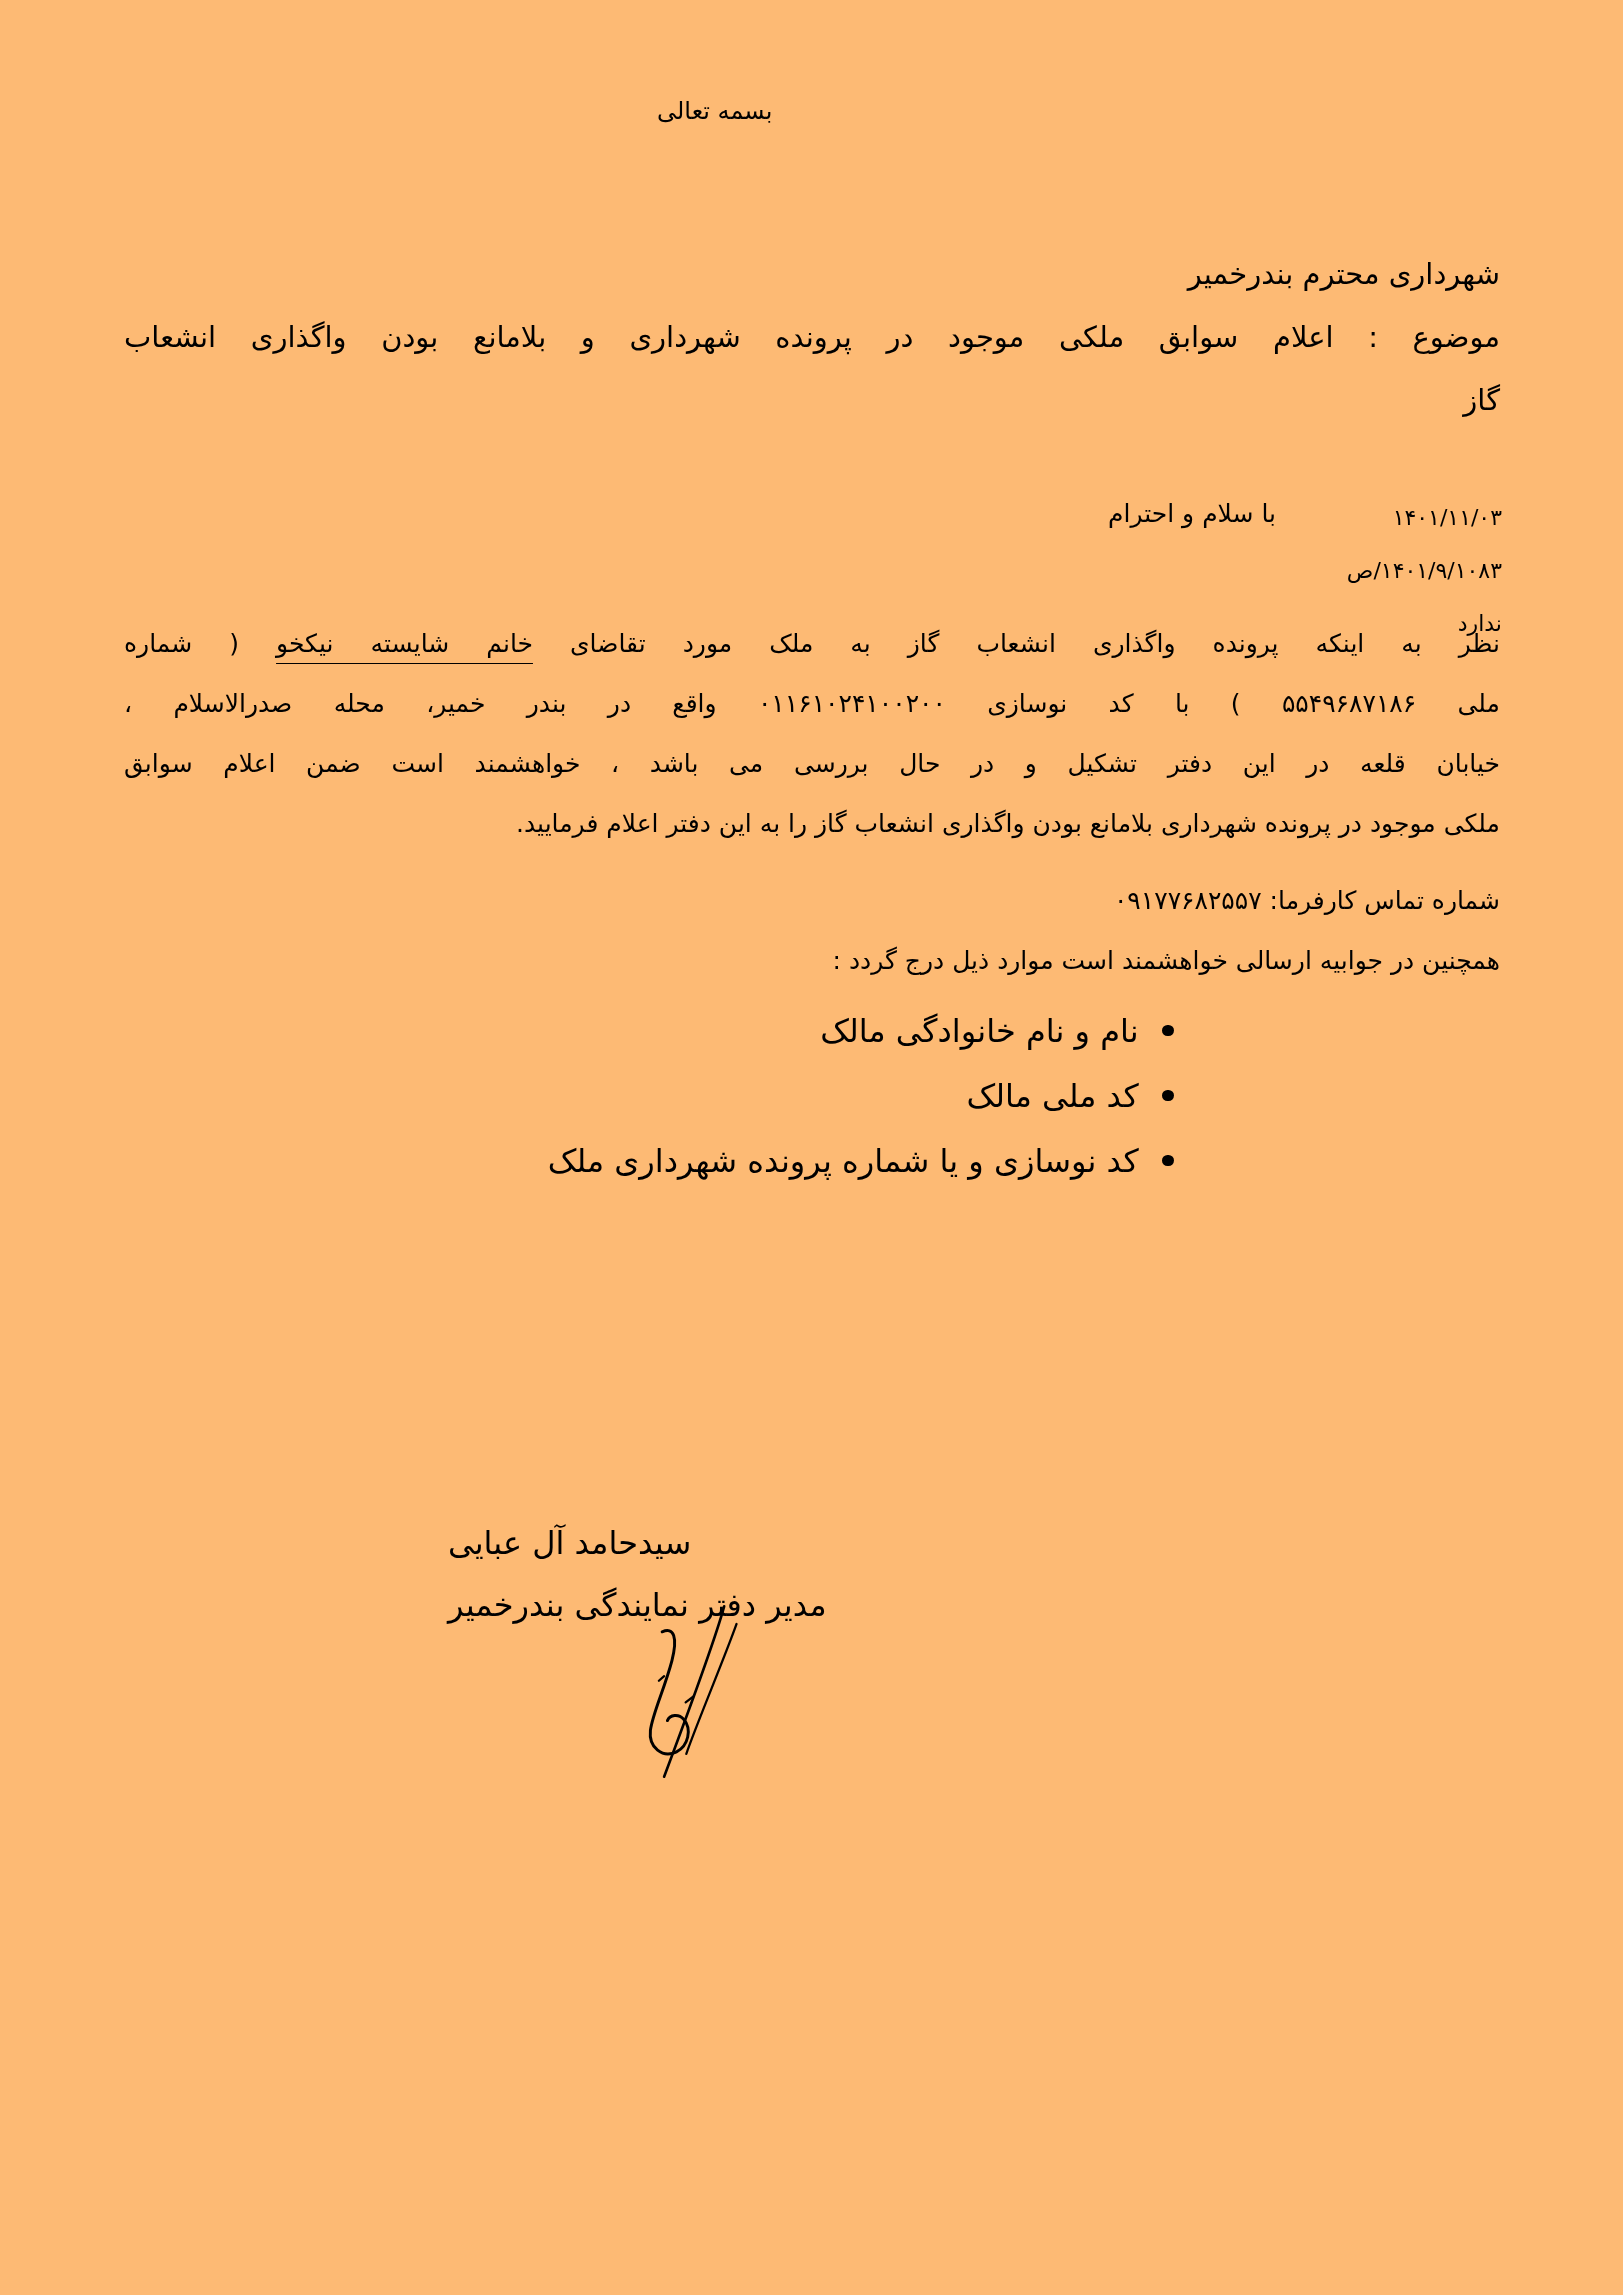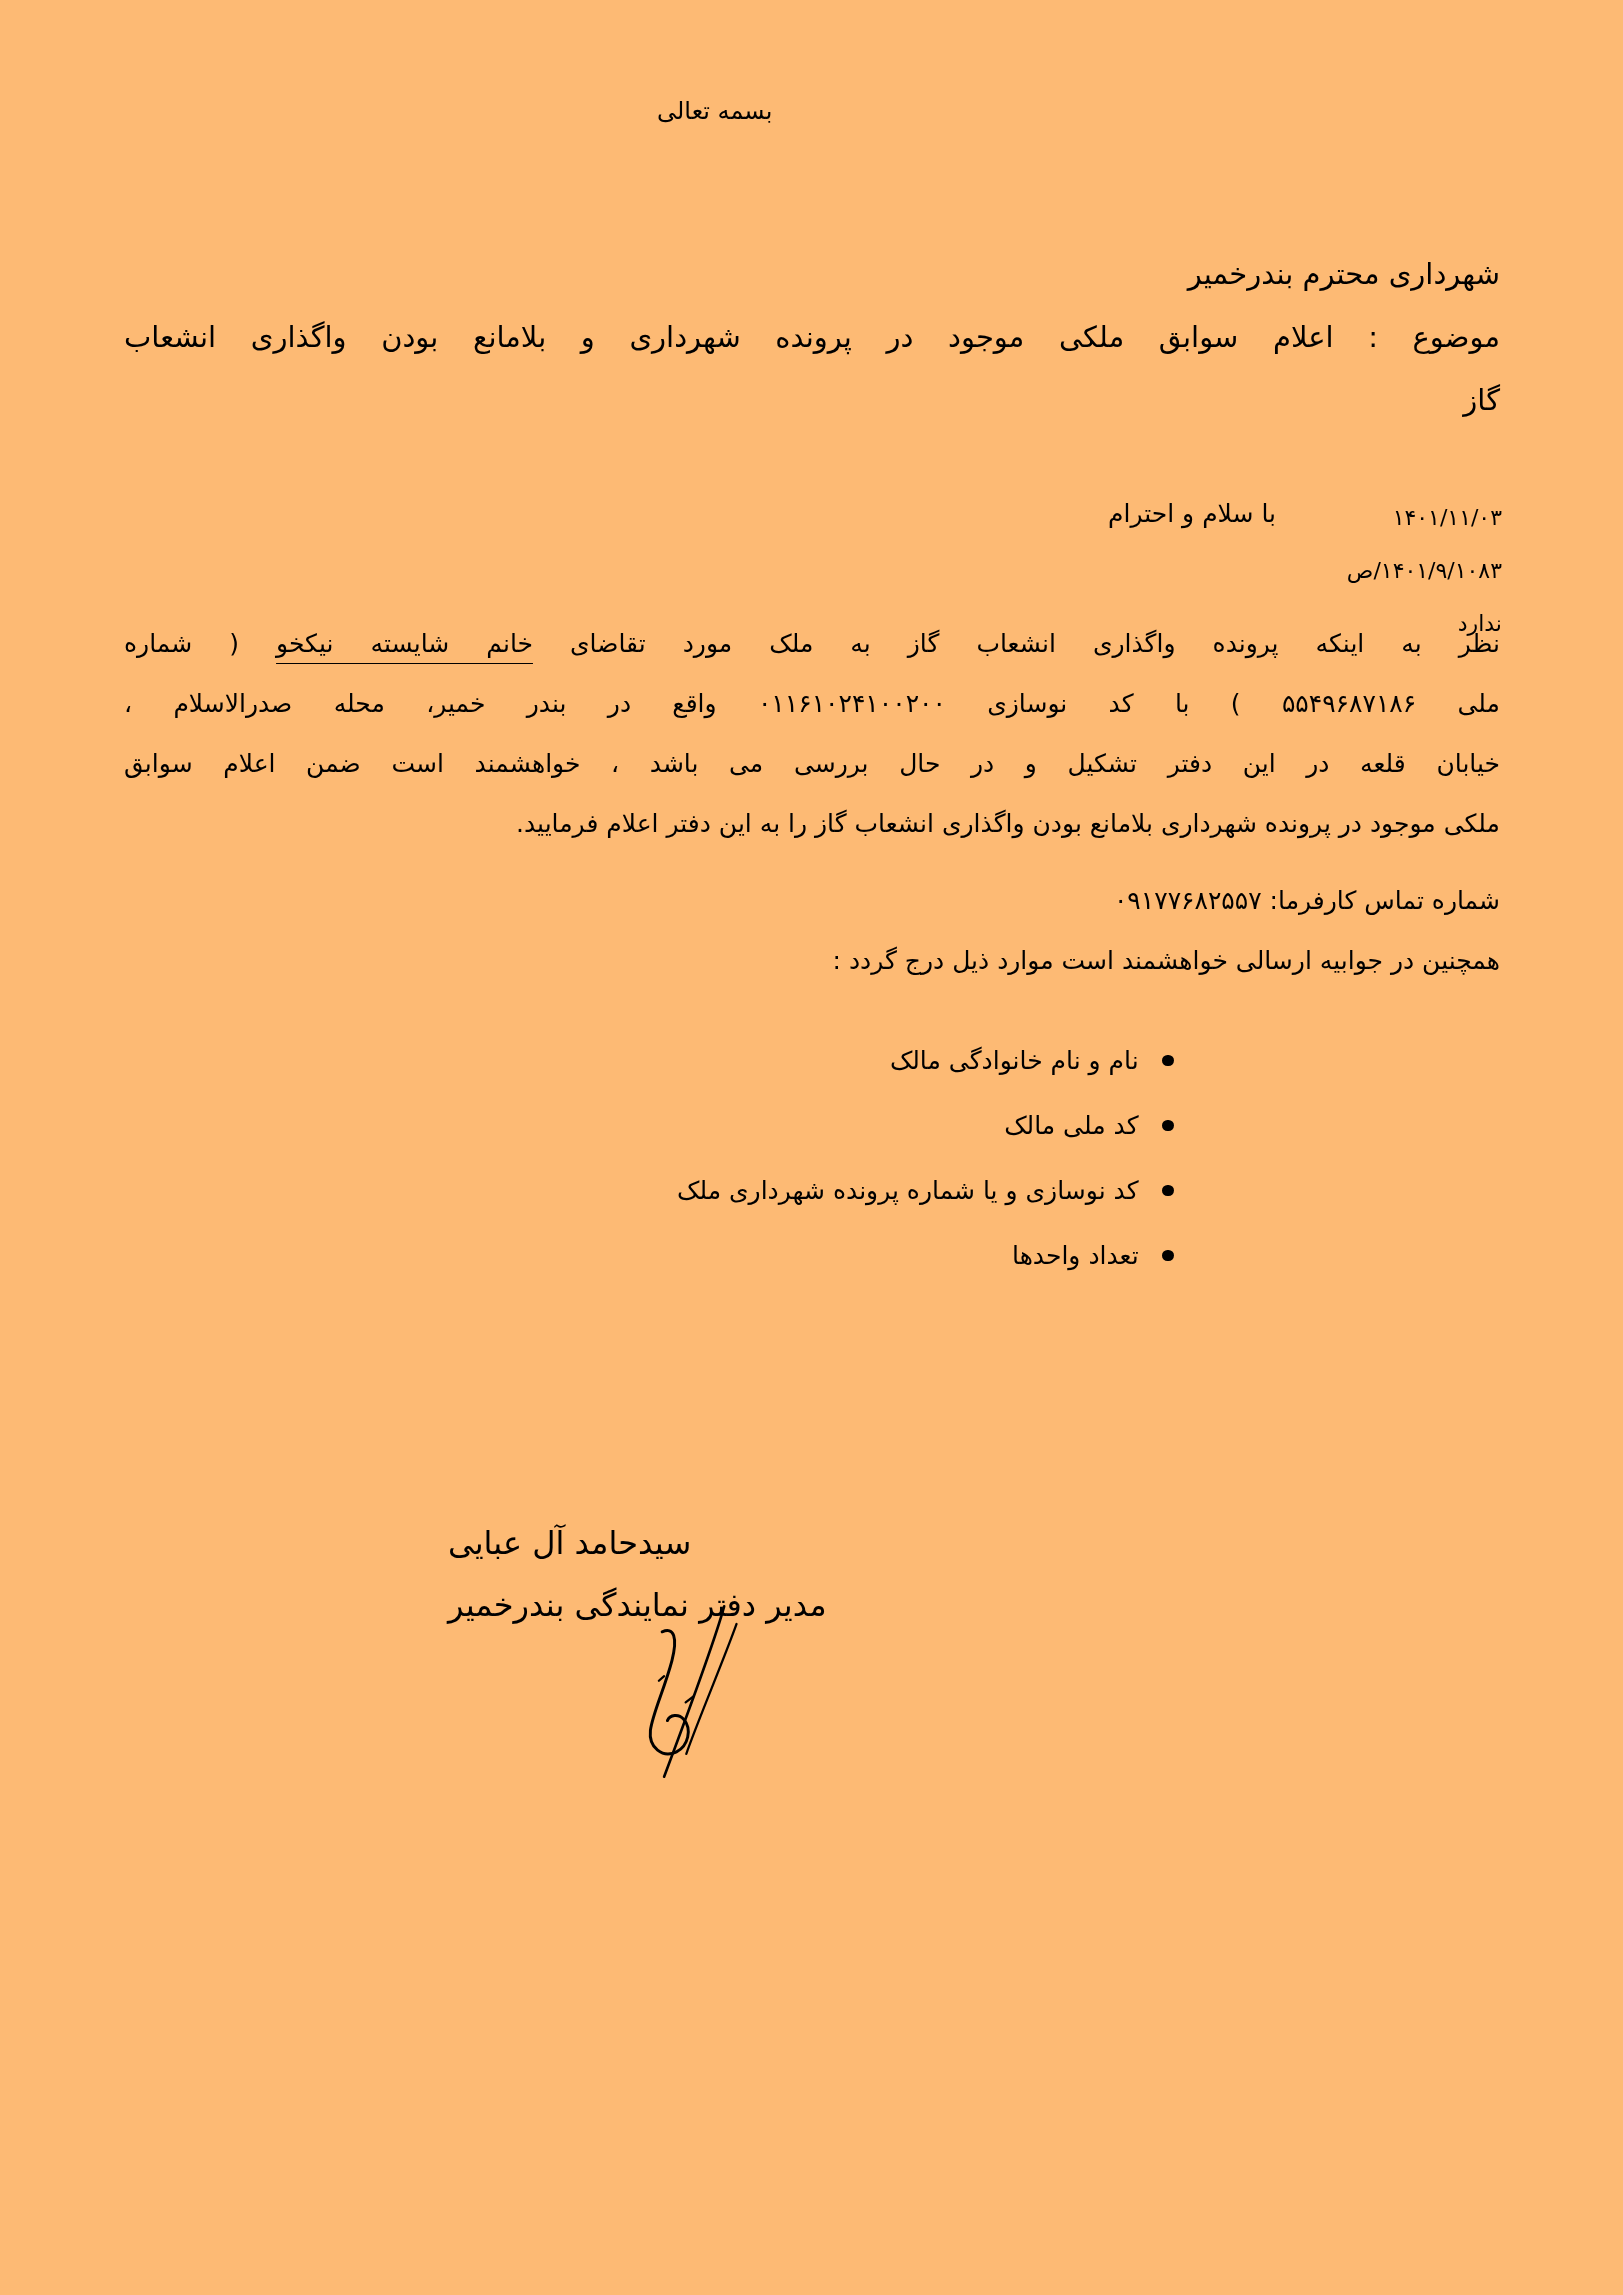--- a/index.html
+++ b/index.html
@@ -36,22 +36,22 @@
     font-size:25px; line-height:60px; text-align:right; direction:rtl;
   }
   .underlined {
     text-decoration:underline;
     text-decoration-thickness:1.3px;
     text-underline-offset:11px;
     margin-top:8px;
   }
   .contact { margin-top:17px; }
   .list {
-    position:absolute; top:1028px; right:449px;
-    font-size:25px; direction:rtl;
+    position:absolute; top:998px; right:449px;
+    font-size:32px; direction:rtl;
   }
   .li { height:65px; display:flex; align-items:center; direction:rtl; }
   .dot {
     width:11.8px; height:11.8px; background:#000000; border-radius:50%;
     flex:0 0 11.8px; margin-left:23.6px;
   }
   .litext { white-space:nowrap; }
   .signature {
     position:absolute; top:1512px; left:448px; width:458px;
     text-align:left; font-size:32px; line-height:62px; direction:rtl;
@@ -102,24 +102,20 @@
       <span class="litext">نام و نام خانوادگی مالک</span>
     </div>
     <div class="li">
       <span class="dot"></span>
       <span class="litext">کد ملی مالک</span>
     </div>
     <div class="li">
       <span class="dot"></span>
       <span class="litext">کد نوسازی و یا شماره پرونده شهرداری ملک</span>
     </div>
-    <div class="li">
-      <span class="dot"></span>
-      <span class="litext">تعداد واحدها</span>
-    </div>
   </div>
 
   <div class="signature">
     <div>سیدحامد آل عبایی</div>
     <div>مدیر دفتر نمایندگی بندرخمیر</div>
   </div>
 
   <div class="flourish">
     <svg viewBox="0 0 190 270" xmlns="http://www.w3.org/2000/svg" fill="none" stroke="#000000" stroke-linecap="round">
       <path d="M155,3 C141,55 90,192 63,264" stroke-width="4"></path>

